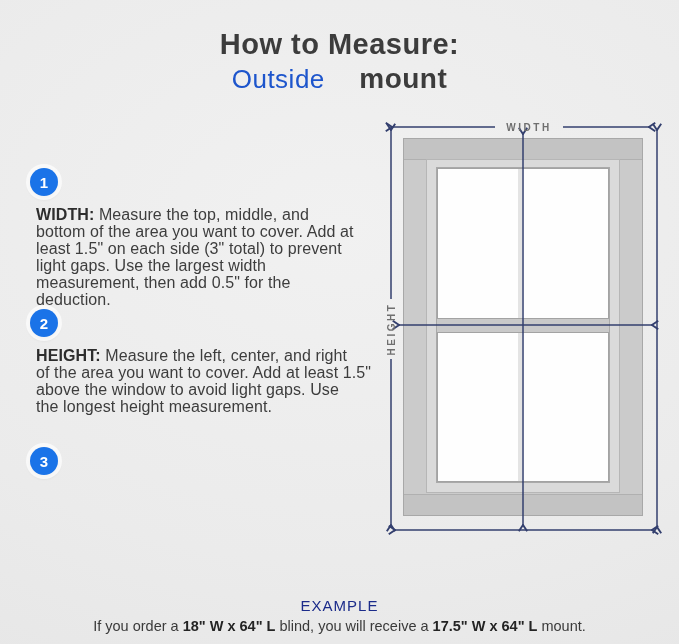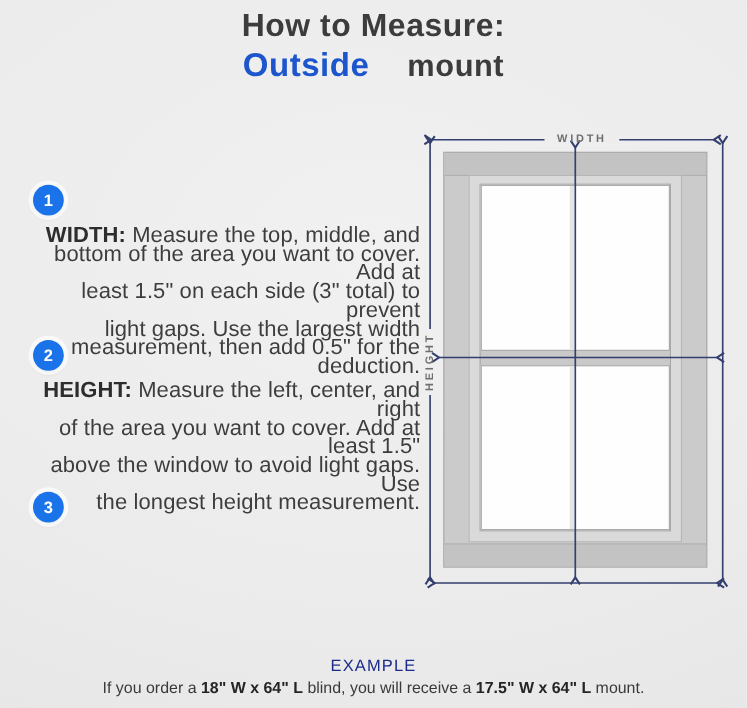--- a/index.html
+++ b/index.html
@@ -5,41 +5,41 @@
   html,body{margin:0;padding:0;}
   .canvas{
     position:relative;
     width:679px;height:644px;
     overflow:hidden;
     font-family:"Liberation Sans","DejaVu Sans",sans-serif;
     background:radial-gradient(130% 95% at 50% 35%, #f1f1f1 0%, #ebebeb 55%, #e4e4e4 100%);
   }
 
   
-  .title{position:absolute;top:8px;left:0;right:0;text-align:center;line-height:1.15;}
+  .title{position:absolute;top:28px;left:0;right:0;text-align:center;line-height:1.15;}
   .title .t1{font-size:29px;font-weight:600;color:#3c3c3c;letter-spacing:.5px;}
   .title .t2{margin-top:2px;}
-  .title .hl{font-size:30px;font-weight:700;color:#1d55cc;letter-spacing:.5px;}
+  .title .hl{font-size:26px;font-weight:400;color:#1d55cc;letter-spacing:.5px;}
   .title .t2s{font-size:28px;font-weight:600;color:#3c3c3c;letter-spacing:.5px;margin-left:30px;}
 
   
   .step{position:absolute;left:28px;width:354px;}
   .step.s1{top:168px;} .step.s2{top:309px;} .step.s3{top:447px;}
   .badge{
     width:28px;height:28px;border-radius:50%;
     background:#1a73e8;color:#ffffff;
     font-size:15px;font-weight:700;
     display:flex;align-items:center;justify-content:center;
     margin-left:2px;
     box-shadow:0 0 0 4px rgba(252,252,252,.85), 0 2px 4px rgba(0,0,0,.22);
   }
   .step p{
     margin:10px 0 0 8px;
-    font-size:20px;line-height:17px;color:#3d3d3d;
-    white-space:pre-line;letter-spacing:.1px;text-align:right;
+    font-size:16px;line-height:17px;color:#3d3d3d;
+    white-space:pre-line;letter-spacing:.1px;
   }
   .step .lead{font-weight:700;color:#2d2d2d;}
 
   
   .diagram{position:absolute;left:383px;top:116px;width:292px;height:432px;}
   .win-frame{
     position:absolute;left:20px;top:22px;width:240px;height:378px;
     background:#cbcbcb;border:1px solid #a8a8a8;box-sizing:border-box;
     box-shadow:inset 0 1px 0 #e0e0e0;
   }

